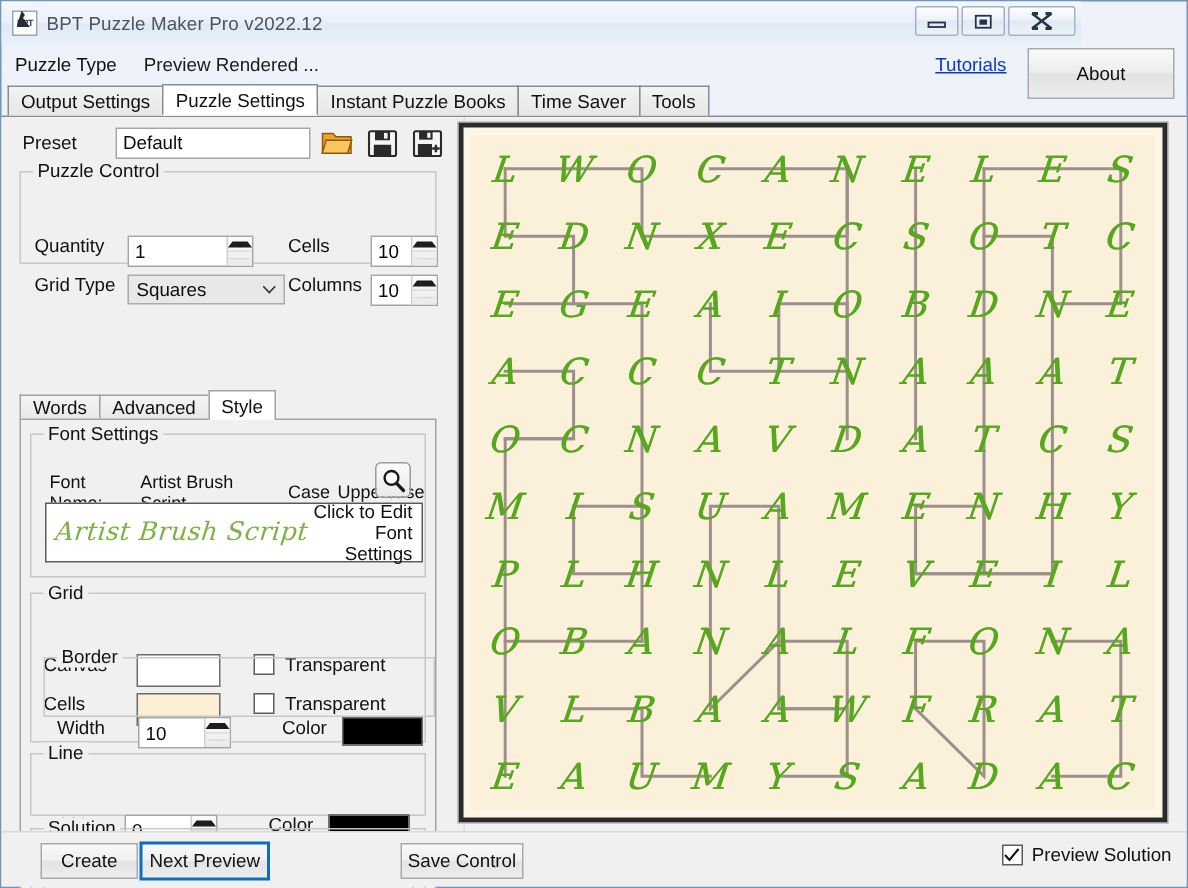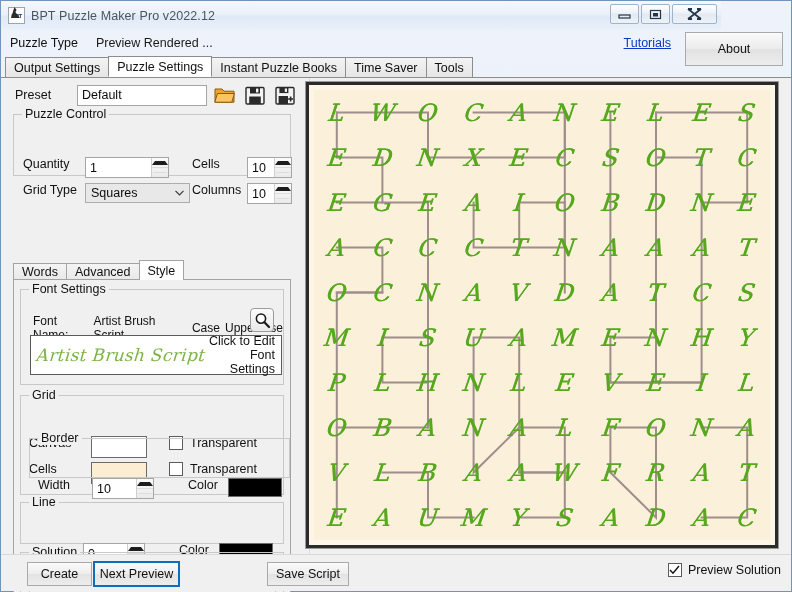--- a/index.html
+++ b/index.html
@@ -647,21 +647,21 @@
             <div class="cellletter" style="left: 364.8px; top: 405px; width: 45.6px; height: 45px; display: flex; align-items: center; justify-content: center; color: rgb(87, 168, 31);">A</div>
             <div class="cellletter" style="left: 410.4px; top: 405px; width: 45.6px; height: 45px; display: flex; align-items: center; justify-content: center; color: rgb(87, 168, 31);">C</div>
           </div>
       </div>
     </div>
   </div>
 
   <div class="bottombar">
     <div class="btn" style="left:10px; top:7px; width:65px;margin-left:16px;">Create</div>
     <div class="btn focused" style="left:92px; top:6px; width:87px; height:26px;">Next Preview</div>
-    <div class="btn" style="left:266px; top:7px; width:82px;">Save Script</div>
+    <div class="btn" style="left:266px; top:7px; width:82px;">Save Control</div>
     <div class="preview-solution">
       <span class="checkbox">
         <svg width="11" height="10" viewBox="0 0 11 10">
           <path d="M1 5 L4 8.3 L10 1" stroke="#111" stroke-width="1.4" fill="none"></path>
         </svg>
       </span>
       <span>Preview Solution</span>
     </div>
   </div>
 

